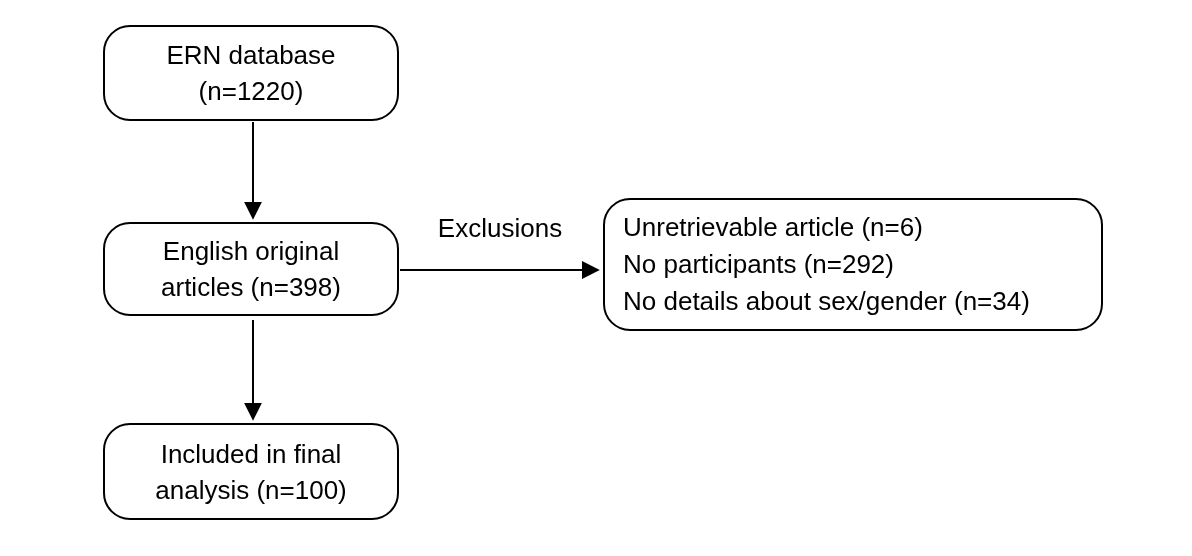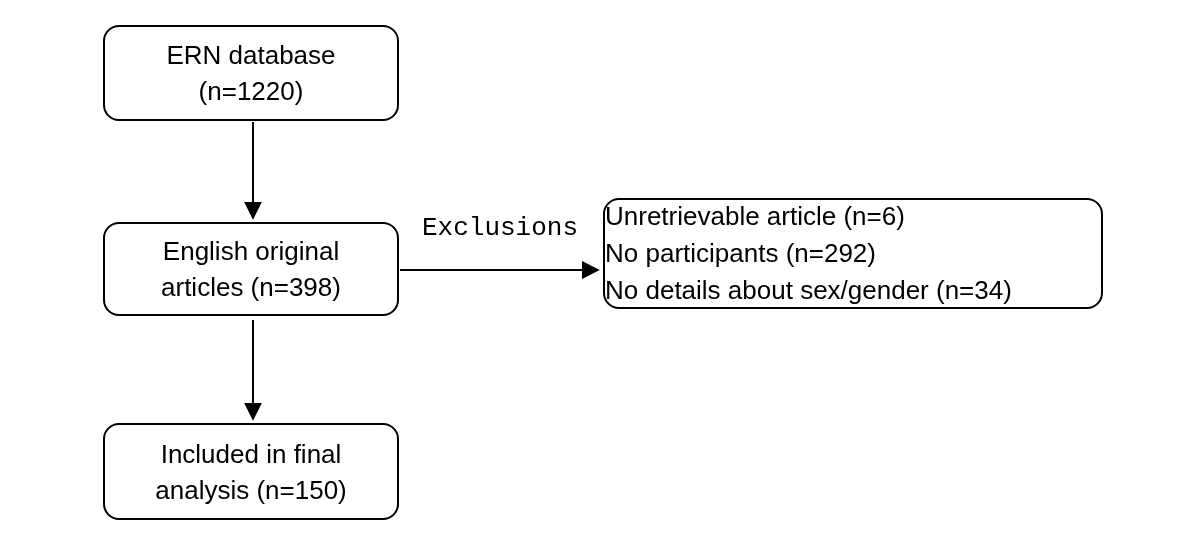--- a/index.html
+++ b/index.html
@@ -20,52 +20,51 @@
     position: absolute;
     left: 0;
     top: 0;
     pointer-events: none;
   }
   .flow-box {
     position: absolute;
     box-sizing: border-box;
     background: #ffffff;
     border: 2px solid #000000;
-    border-radius: 16px;
+    border-radius: 27px;
     display: flex;
     align-items: center;
     justify-content: center;
     text-align: center;
     font-size: 26px;
     line-height: 36px;
     white-space: pre-line;
   }
   .box-ern      { left: 103px; top: 25px;  width: 296px; height: 96px; }
   .box-english  { left: 103px; top: 222px; width: 296px; height: 94px; }
   .box-included { left: 103px; top: 423px; width: 296px; height: 97px; }
   .box-exclusions {
-    left: 603px; top: 198px; width: 500px; height: 111px;
+    left: 603px; top: 198px; width: 500px; height: 133px;
     flex-direction: column;
     align-items: flex-start;
     justify-content: center;
     text-align: right;
-    padding-left: 0;
+    padding-left: 18px;
     padding-right: 6px;
     line-height: 37px;
     white-space: normal;
   }
   .edge-label {
     position: absolute;
     left: 399px;
     top: 212px;
     width: 202px;
     text-align: center;
     font-size: 26px;
     line-height: 32px;
-    font-family: Liberation Mono, monospace;
   }
 </style>
 </head>
 <body>
 
 <div class="canvas">
 
   <svg class="arrow-layer" width="1192" height="556" viewBox="0 0 1192 556">
     <defs>
       <marker id="arrowhead" viewBox="0 0 10 10" refX="9" refY="5" markerWidth="9" markerHeight="9" orient="auto-start-reverse">
@@ -77,21 +76,21 @@
     <line x1="400" y1="270" x2="598" y2="270" stroke="#000000" stroke-width="2" marker-end="url(#arrowhead)"></line>
   </svg>
 
   <div class="flow-box box-ern">ERN database
 (n=1220)</div>
 
   <div class="flow-box box-english">English original
 articles (n=398)</div>
 
   <div class="flow-box box-included">Included in final
-analysis (n=150)</div>
+analysis (n=100)</div>
 
   <div class="flow-box box-exclusions">
     <div>Unretrievable article (n=6)</div>
     <div>No participants (n=292)</div>
     <div>No details about sex/gender (n=34)</div>
   </div>
 
   <div class="edge-label">Exclusions</div>
 
 </div>

